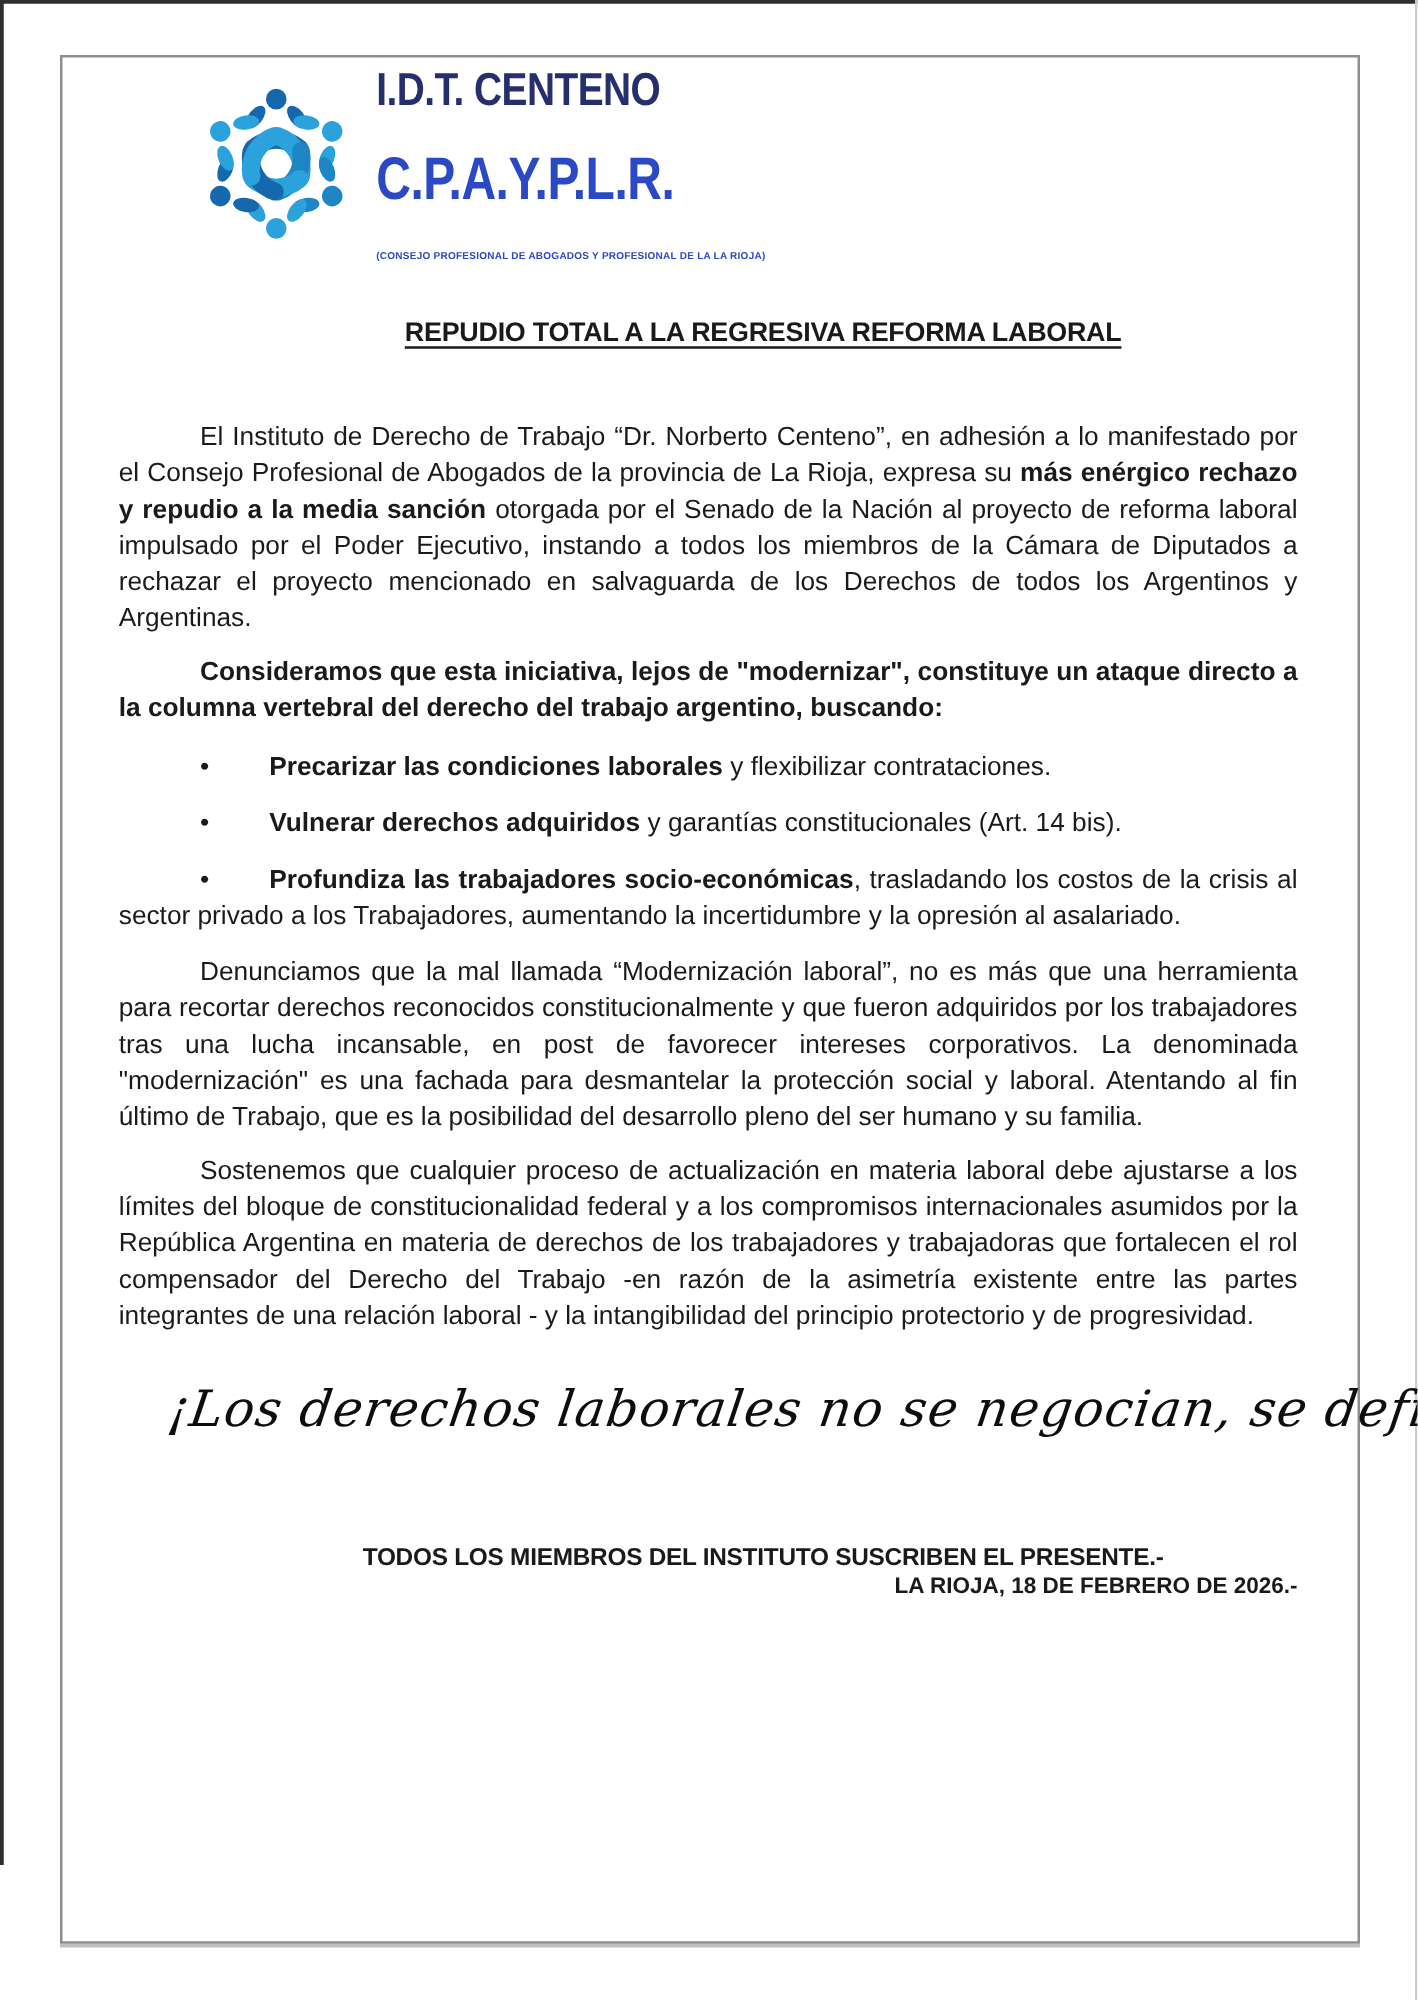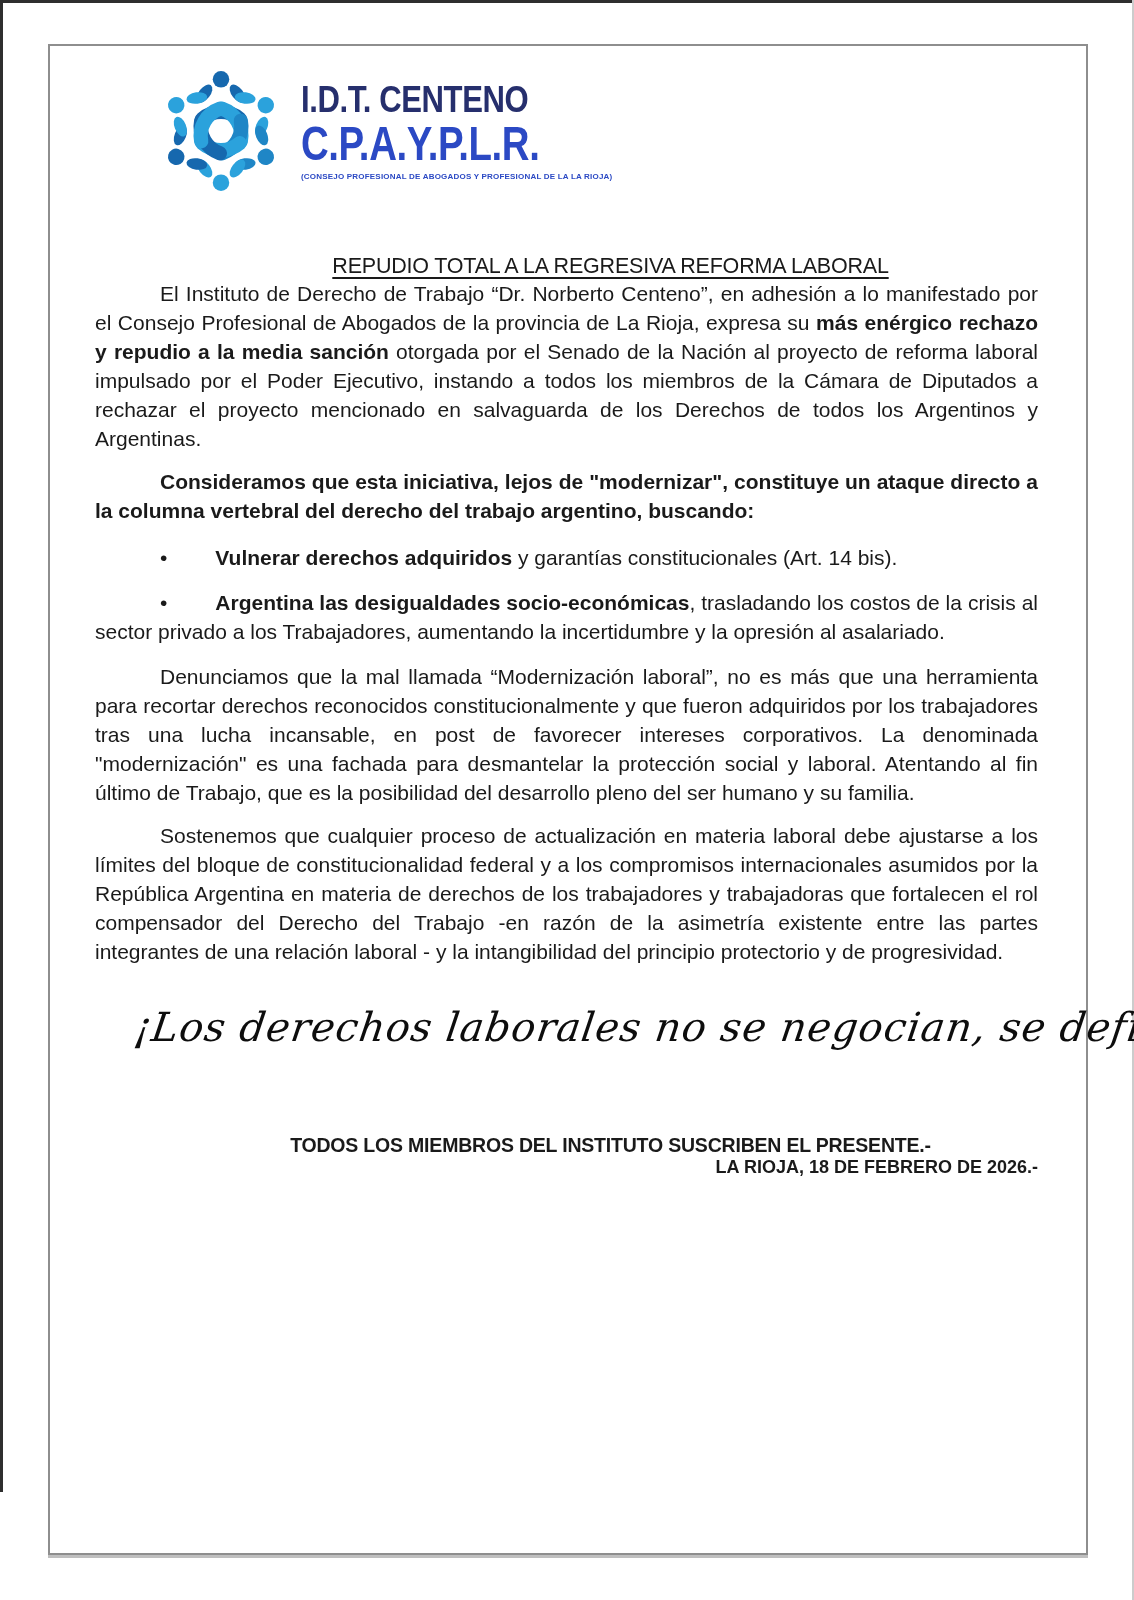--- a/index.html
+++ b/index.html
@@ -24,42 +24,42 @@
     width: 1040px; height: 1511px;
     border: 2px solid #8e8e8e;
     background: #ffffff;
     box-shadow: 0 3px 0 rgba(0,0,0,.25);
     padding: 18px 48px 0 45px;
   }
 
   
   .logo-row { display: flex; align-items: center; gap: 14px; margin-left: 60px; height: 134px; }
   .logo-icon { width: 132px; height: 132px; flex: 0 0 auto; }
-  .logo-text { display: flex; flex-direction: column; justify-content: space-between; }
+  .logo-text { display: flex; flex-direction: column; justify-content: space-between; gap: 28px; }
   .logo-line1 {
     font-weight: bold; font-size: 37px; line-height: 1.02;
     transform: scaleX(.84); transform-origin: left center;
     letter-spacing: -0.5px; white-space: nowrap;
   }
   .logo-line2 {
     font-weight: bold; font-size: 48px; line-height: 1.0;
     transform: scaleX(.80); transform-origin: left center;
     letter-spacing: -0.5px; white-space: nowrap; margin-top: 1px;
   }
   .logo-subtitle {
     font-weight: bold; font-size: 8px; letter-spacing: .2px;
     margin-top: 4px; white-space: nowrap;
   }
 
   
   .doc-title {
-    margin-top: 56px; 
+    margin-top: 56px; margin-bottom: 56px;
     padding-left: 88px;
     text-align: center;
-    font-size: 21.5px; font-weight: normal;
+    font-size: 21.5px; font-weight: bold;
     letter-spacing: -0.2px;
     text-decoration: underline;
     text-decoration-thickness: 2px;
     text-underline-offset: 4px;
   }
   .doc-body p {
     font-size: 21px; line-height: 29px;
     text-align: justify;
     text-indent: 65px;
     margin: 0 0 14px 0;
@@ -149,24 +149,25 @@
   </div>
 
   <div class="doc-title">REPUDIO TOTAL A LA REGRESIVA REFORMA LABORAL</div>
 
   <div class="doc-body">
 
     <p>El Instituto de Derecho de Trabajo “Dr. Norberto Centeno”, en adhesión a lo manifestado por el Consejo Profesional de Abogados de la provincia de La Rioja, expresa su <b>más enérgico rechazo y repudio a la media sanción</b> otorgada por el Senado de la Nación al proyecto de reforma laboral impulsado por el Poder Ejecutivo, instando a todos los miembros de la Cámara de Diputados a rechazar el proyecto mencionado en salvaguarda de los Derechos de todos los Argentinos y Argentinas.</p>
 
     <p class="para-intro">Consideramos que esta iniciativa, lejos de "modernizar", constituye un <b>ataque directo a la columna vertebral del derecho del trabajo argentino</b>, buscando:</p>
 
+    <p class="bullet"><span class="bullet-dot">•</span><span class="bullet-gap"></span><span><b>Precarizar las condiciones laborales</b> y flexibilizar contrataciones.</span></p>
 
     <p class="bullet"><span class="bullet-dot">•</span><span class="bullet-gap"></span><span><b>Vulnerar derechos adquiridos</b> y garantías constitucionales (Art. 14 bis).</span></p>
 
-    <p class="bullet"><span class="bullet-dot">•</span><span class="bullet-gap"></span><span><b>Argentina las desigualdades socio-económicas</b>, trasladando los costos de la crisis al sector privado a los Trabajadores, aumentando la incertidumbre y la opresión al asalariado.</span></p>
+    <p class="bullet"><span class="bullet-dot">•</span><span class="bullet-gap"></span><span><b>Profundiza las trabajadores socio-económicas</b>, trasladando los costos de la crisis al sector privado a los Trabajadores, aumentando la incertidumbre y la opresión al asalariado.</span></p>
 
     <p>Denunciamos que la mal llamada “Modernización laboral”, no es más que una herramienta para recortar derechos reconocidos constitucionalmente y que fueron adquiridos por los trabajadores tras una lucha incansable, en post de favorecer intereses corporativos. La denominada "modernización" es una fachada para desmantelar la protección social y laboral. Atentando al fin último de Trabajo, que es la posibilidad del desarrollo pleno del ser humano y su familia.</p>
 
     <p>Sostenemos que cualquier proceso de actualización en materia laboral debe ajustarse a los límites del bloque de constitucionalidad federal y a los compromisos internacionales asumidos por la República Argentina en materia de derechos de los trabajadores y trabajadoras que fortalecen el rol compensador del Derecho del Trabajo -en razón de la asimetría existente entre las partes integrantes de una relación laboral - y la intangibilidad del principio protectorio y de progresividad.</p>
 
   </div>
 
   <div class="slogan">¡Los derechos laborales no se negocian, se defienden!</div>
 
   <div class="closing">TODOS LOS MIEMBROS DEL INSTITUTO SUSCRIBEN EL PRESENTE.-</div>

